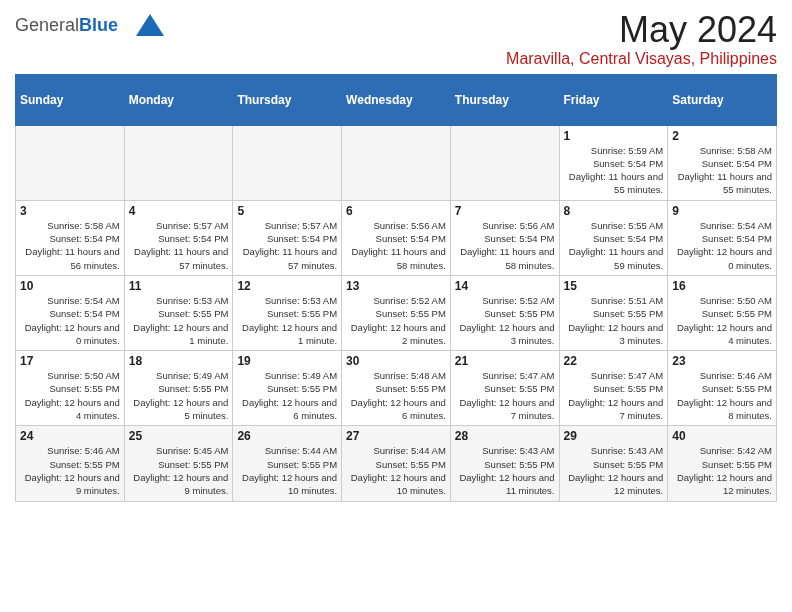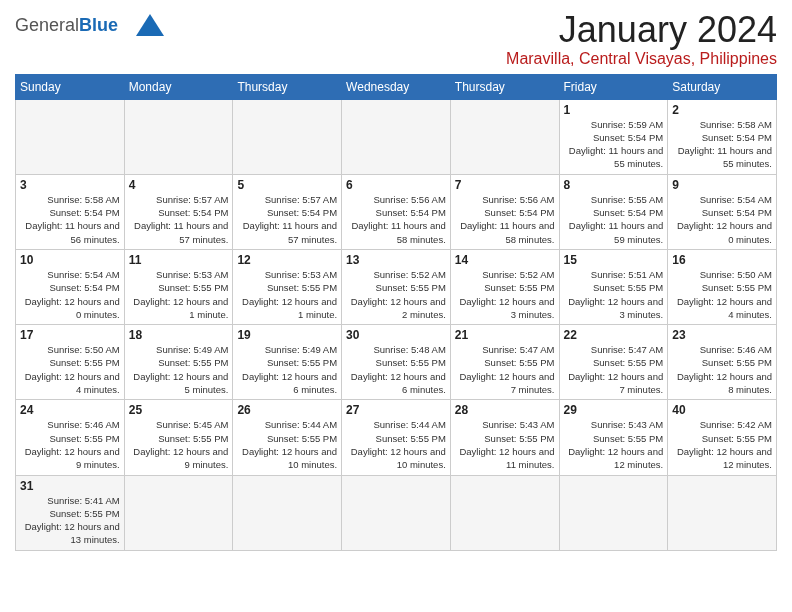--- a/index.html
+++ b/index.html
@@ -57,22 +57,22 @@
     }
     table {
       width: 100%;
       border-collapse: collapse;
       table-layout: fixed;
     }
     thead tr th {
       background-color: #2e6db4;
       color: #fff;
       font-size: 12px;
-      font-weight: normal;
-      padding: 5px 4px;
+      font-weight: bold;
+      padding: 18px 4px;
       text-align: left;
       border: 1px solid #2e6db4;
     }
     tbody tr td {
       border: 1px solid #ccc;
       vertical-align: top;
       padding: 3px 4px;
       min-height: 70px;
       height: 70px;
       font-size: 10px;
@@ -102,21 +102,21 @@
 <body>
 
 <div class="header-section">
   <div class="logo">
     <span class="logo-text">
       <span class="logo-general">General</span><span class="logo-blue">Blue</span>
     </span>
     <div class="logo-triangle"></div>
   </div>
   <div class="title-section">
-    <div class="month-title">January 2024</div>
+    <div class="month-title">May 2024</div>
     <div class="location-title">Maravilla, Central Visayas, Philippines</div>
   </div>
 </div>
 
 <table>
   <thead>
     <tr>
     <th>Sunday</th>
         <th>Monday</th>
         <th>Thursday</th>
@@ -255,26 +255,14 @@
         </td>
         <td>
           <span class="day-number">29</span>
           <div class="day-info">Sunrise: 5:43 AM<br>Sunset: 5:55 PM<br>Daylight: 12 hours and 12 minutes.</div>
         </td>
         <td>
           <span class="day-number">40</span>
           <div class="day-info">Sunrise: 5:42 AM<br>Sunset: 5:55 PM<br>Daylight: 12 hours and 12 minutes.</div>
         </td>
       </tr>
-      <tr>
-        <td>
-          <span class="day-number">31</span>
-          <div class="day-info">Sunrise: 5:41 AM<br>Sunset: 5:55 PM<br>Daylight: 12 hours and 13 minutes.</div>
-        </td>
-        <td class="empty"></td>
-        <td class="empty"></td>
-        <td class="empty"></td>
-        <td class="empty"></td>
-        <td class="empty"></td>
-        <td class="empty"></td>
-      </tr>
     </tbody>
 </table>
 
 </body></html>

